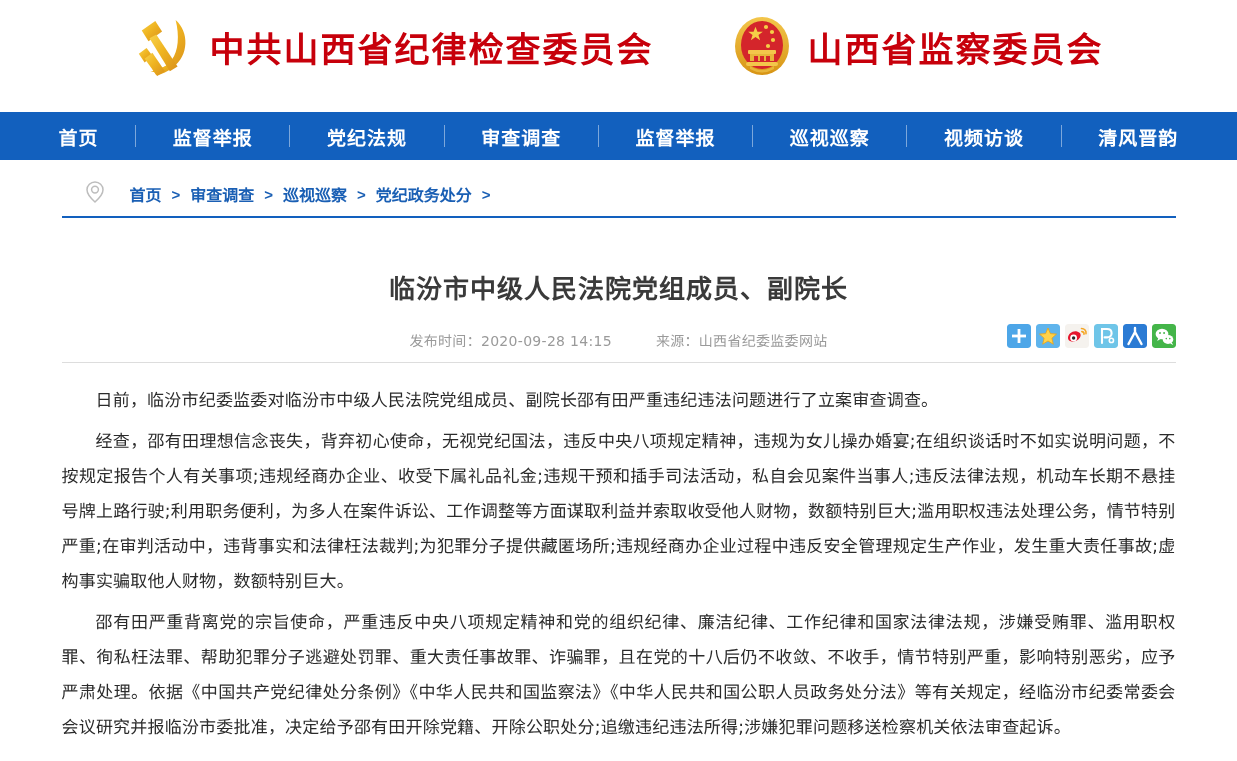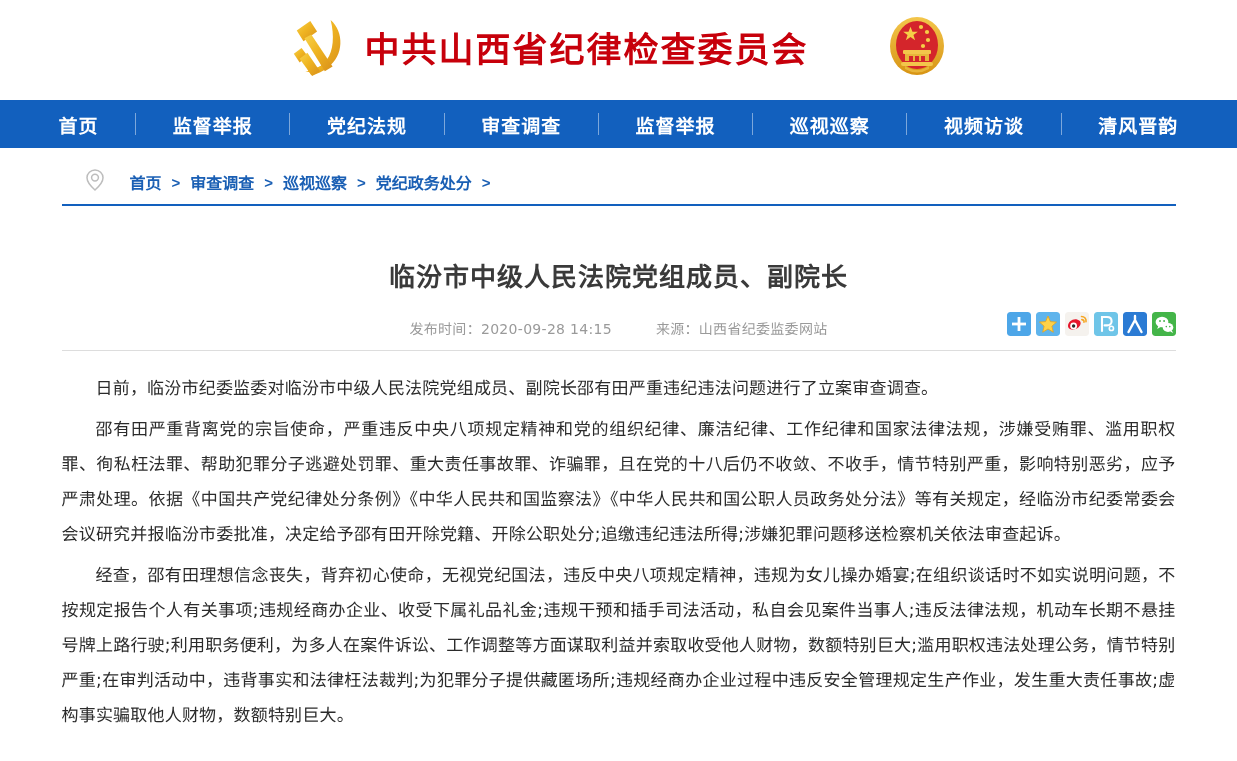--- a/index.html
+++ b/index.html
@@ -12,21 +12,21 @@
     width: 1237px;
     height: 761px;
     overflow: hidden;
     font-family: "Liberation Sans", "DejaVu Sans", sans-serif;
     color: #333;
     -webkit-font-smoothing: antialiased;
   }
 
   
   .site-header {
-    height: 100px;
+    height: 112px;
     background: #ffffff;
     position: relative;
   }
   .brand-row {
     display: flex;
     align-items: center;
     justify-content: center;
     height: 100px;
     gap: 76px;
   }
@@ -256,20 +256,21 @@
           <rect x="18" y="36" width="28" height="4" rx="1" fill="#F3C64B"></rect>
           <rect x="20" y="40" width="24" height="7" fill="#E8B53A"></rect>
           <rect x="24" y="42" width="4" height="5" fill="#D4252B"></rect>
           <rect x="30" y="42" width="4" height="5" fill="#D4252B"></rect>
           <rect x="36" y="42" width="4" height="5" fill="#D4252B"></rect>
 
           <rect x="16" y="48" width="32" height="4" rx="2" fill="#F3C64B"></rect>
           <path d="M20 52 Q32 60 44 52 L44 55 Q32 62 20 55 Z" fill="#E8B53A"></path>
         </svg>
       </span>
+      <span class="brand-title">山西省监察委员会</span>
     </div>
 
   </div>
 </header>
 
 <nav class="main-nav">
   <div class="nav-inner">
     <a class="nav-item">首页</a>
     <span class="nav-sep"></span>
     <a class="nav-item">监督举报</a>
@@ -368,17 +369,17 @@
           <circle cx="17.8" cy="14.6" r="0.8" fill="#44B549"></circle>
         </svg>
       </span>
     </div>
   </div>
 
   <div class="article-rule"></div>
 
   <div class="article-body">
     <p>日前，临汾市纪委监委对临汾市中级人民法院党组成员、副院长邵有田严重违纪违法问题进行了立案审查调查。</p>
+    <p>经查，邵有田理想信念丧失，背弃初心使命，无视党纪国法，违反中央八项规定精神，违规为女儿操办婚宴;在组织谈话时不如实说明问题，不按规定报告个人有关事项;违规经商办企业、收受下属礼品礼金;违规干预和插手司法活动，私自会见案件当事人;违反法律法规，机动车长期不悬挂号牌上路行驶;利用职务便利，为多人在案件诉讼、工作调整等方面谋取利益并索取收受他人财物，数额特别巨大;滥用职权违法处理公务，情节特别严重;在审判活动中，违背事实和法律枉法裁判;为犯罪分子提供藏匿场所;违规经商办企业过程中违反安全管理规定生产作业，发生重大责任事故;虚构事实骗取他人财物，数额特别巨大。</p>
     <p>邵有田严重背离党的宗旨使命，严重违反中央八项规定精神和党的组织纪律、廉洁纪律、工作纪律和国家法律法规，涉嫌受贿罪、滥用职权罪、徇私枉法罪、帮助犯罪分子逃避处罚罪、重大责任事故罪、诈骗罪，且在党的十八后仍不收敛、不收手，情节特别严重，影响特别恶劣，应予严肃处理。依据《中国共产党纪律处分条例》《中华人民共和国监察法》《中华人民共和国公职人员政务处分法》等有关规定，经临汾市纪委常委会会议研究并报临汾市委批准，决定给予邵有田开除党籍、开除公职处分;追缴违纪违法所得;涉嫌犯罪问题移送检察机关依法审查起诉。</p>
-    <p>经查，邵有田理想信念丧失，背弃初心使命，无视党纪国法，违反中央八项规定精神，违规为女儿操办婚宴;在组织谈话时不如实说明问题，不按规定报告个人有关事项;违规经商办企业、收受下属礼品礼金;违规干预和插手司法活动，私自会见案件当事人;违反法律法规，机动车长期不悬挂号牌上路行驶;利用职务便利，为多人在案件诉讼、工作调整等方面谋取利益并索取收受他人财物，数额特别巨大;滥用职权违法处理公务，情节特别严重;在审判活动中，违背事实和法律枉法裁判;为犯罪分子提供藏匿场所;违规经商办企业过程中违反安全管理规定生产作业，发生重大责任事故;虚构事实骗取他人财物，数额特别巨大。</p>
   </div>
 
 </main>
 
 </body></html>

